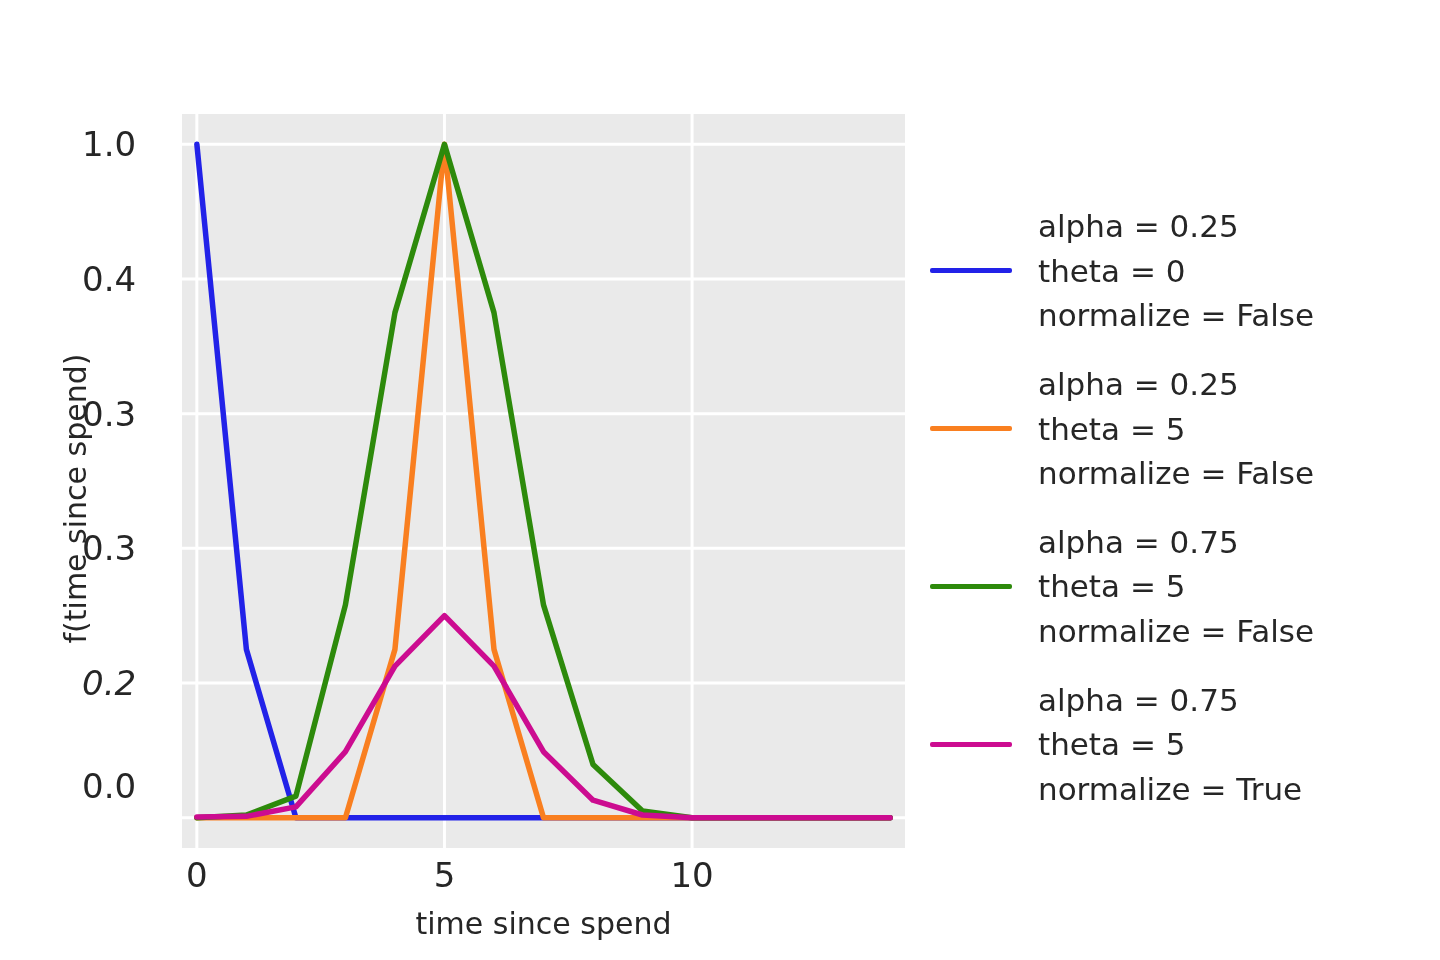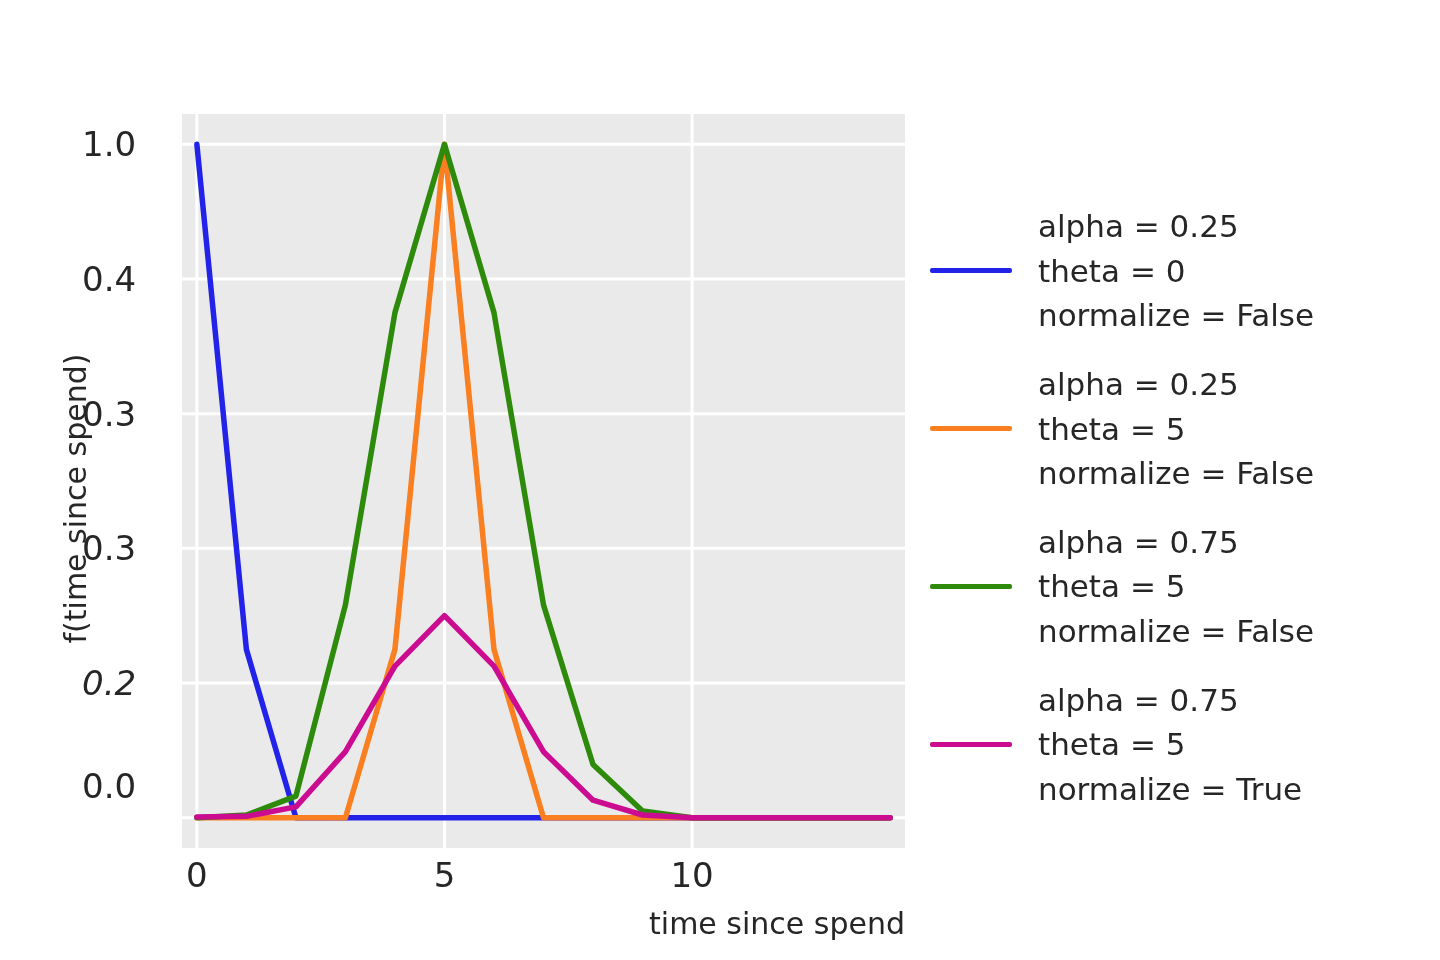--- a/index.html
+++ b/index.html
@@ -73,21 +73,21 @@
     width: 723px;
     height: 44px;
   }
 
   
   #xlabel {
     position: absolute;
     left: 182px;
     top: 906px;
     width: 723px;
-    text-align: right;
+    text-align: center;
     font-size: 30px;
     color: #262626;
     white-space: nowrap;
   }
   #ylabel {
     position: absolute;
     left: -292px;
     top: 481px;
     width: 734px;
     text-align: center;

